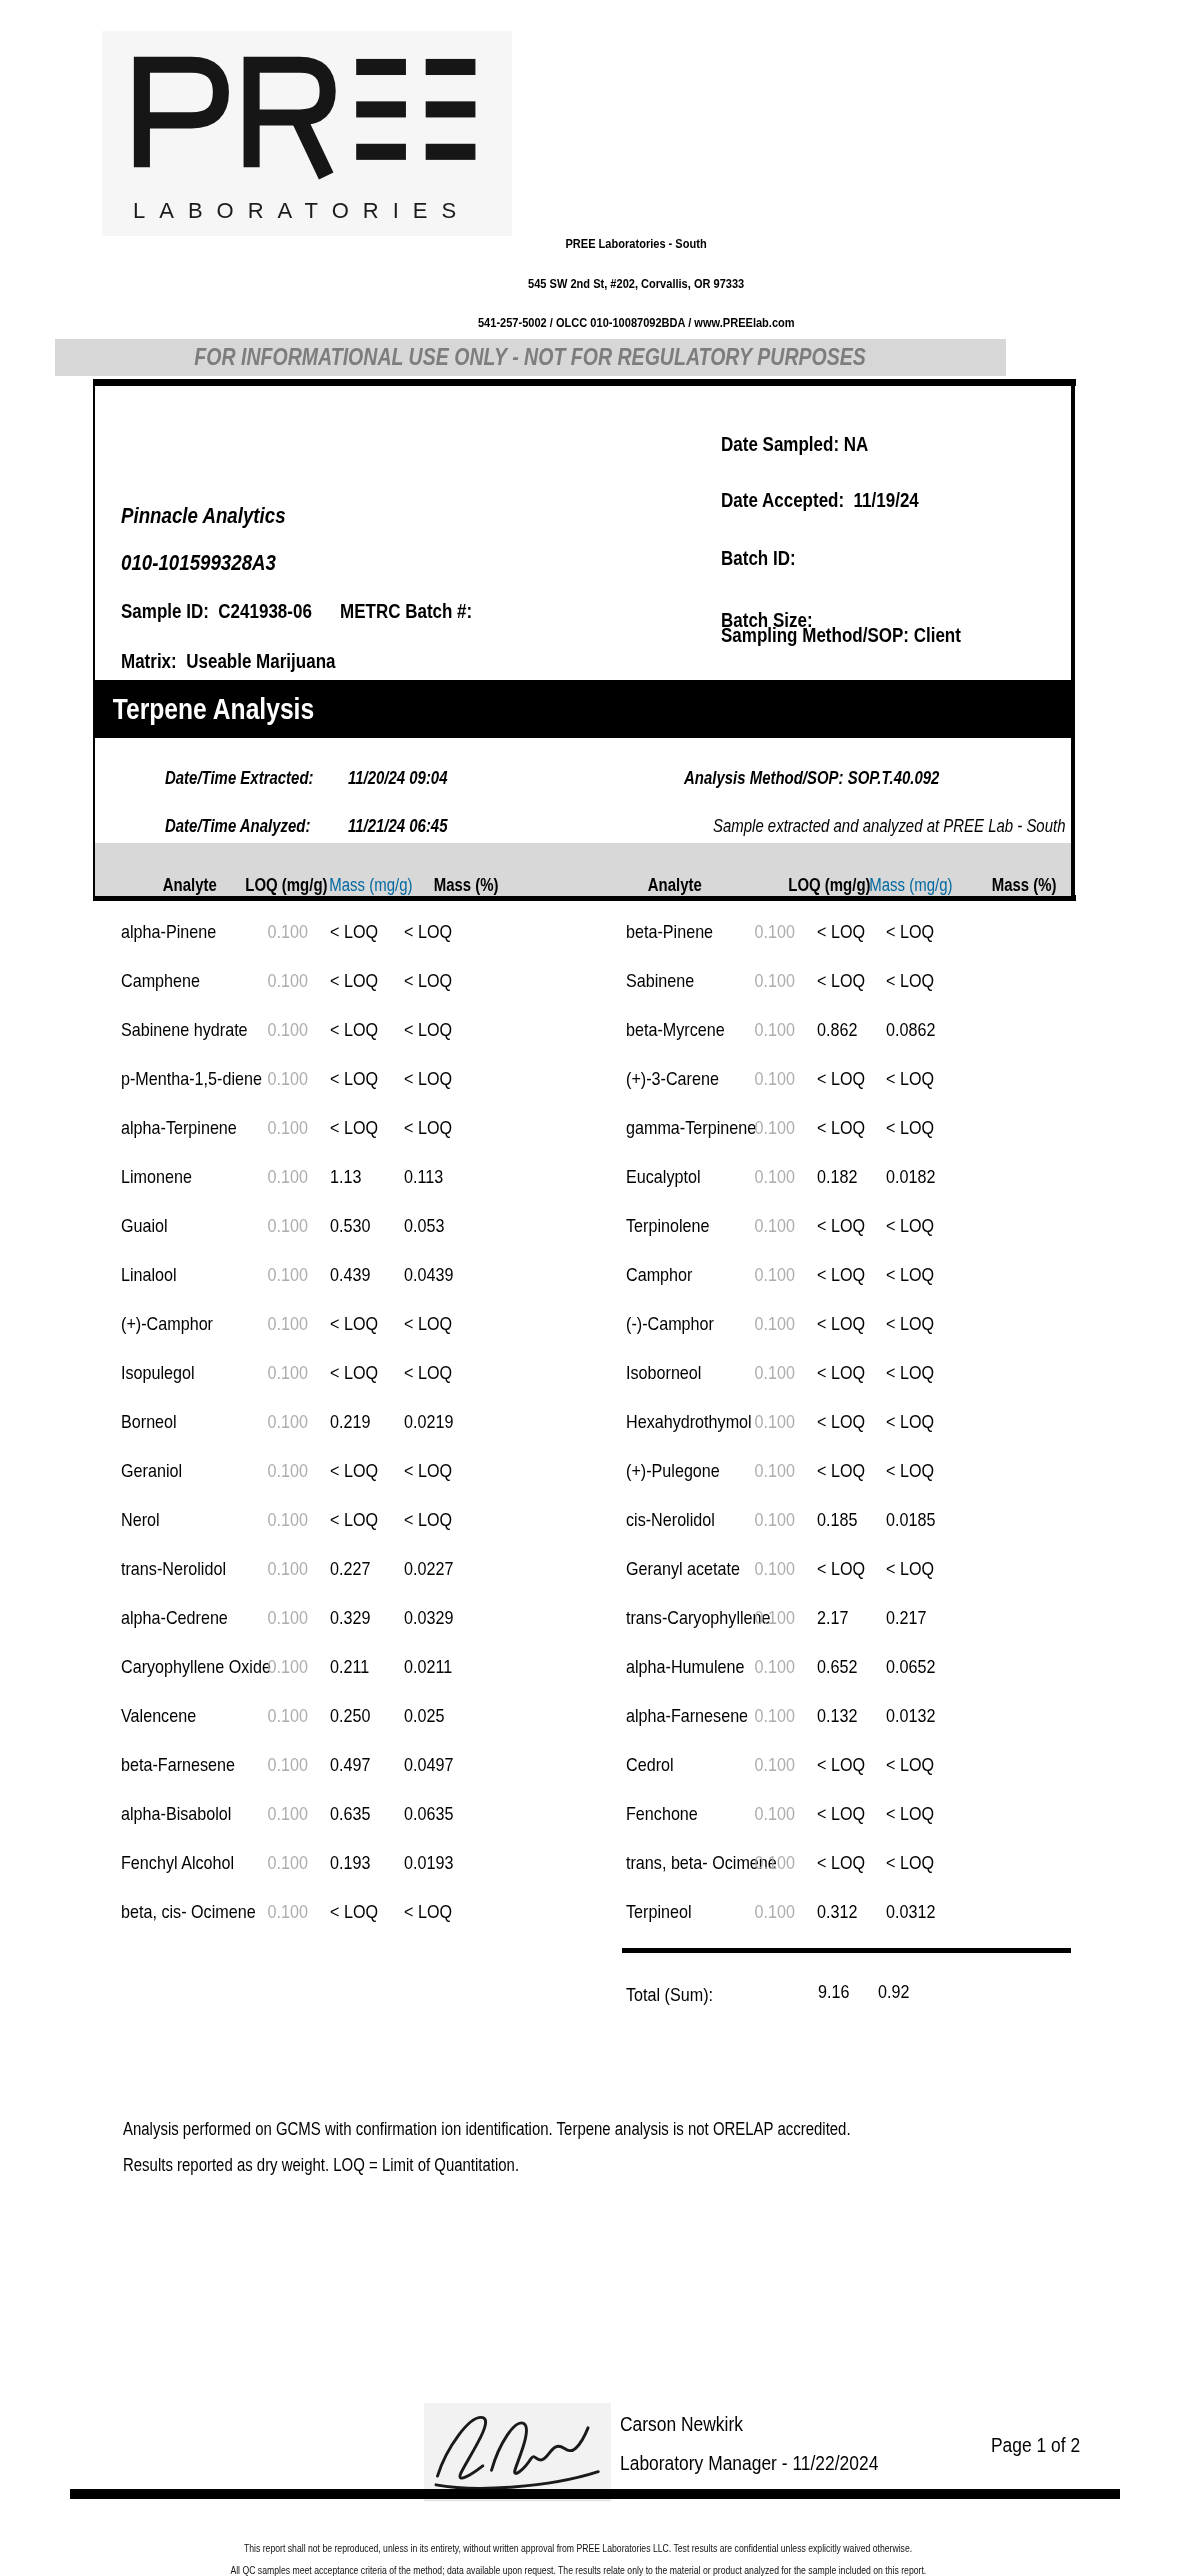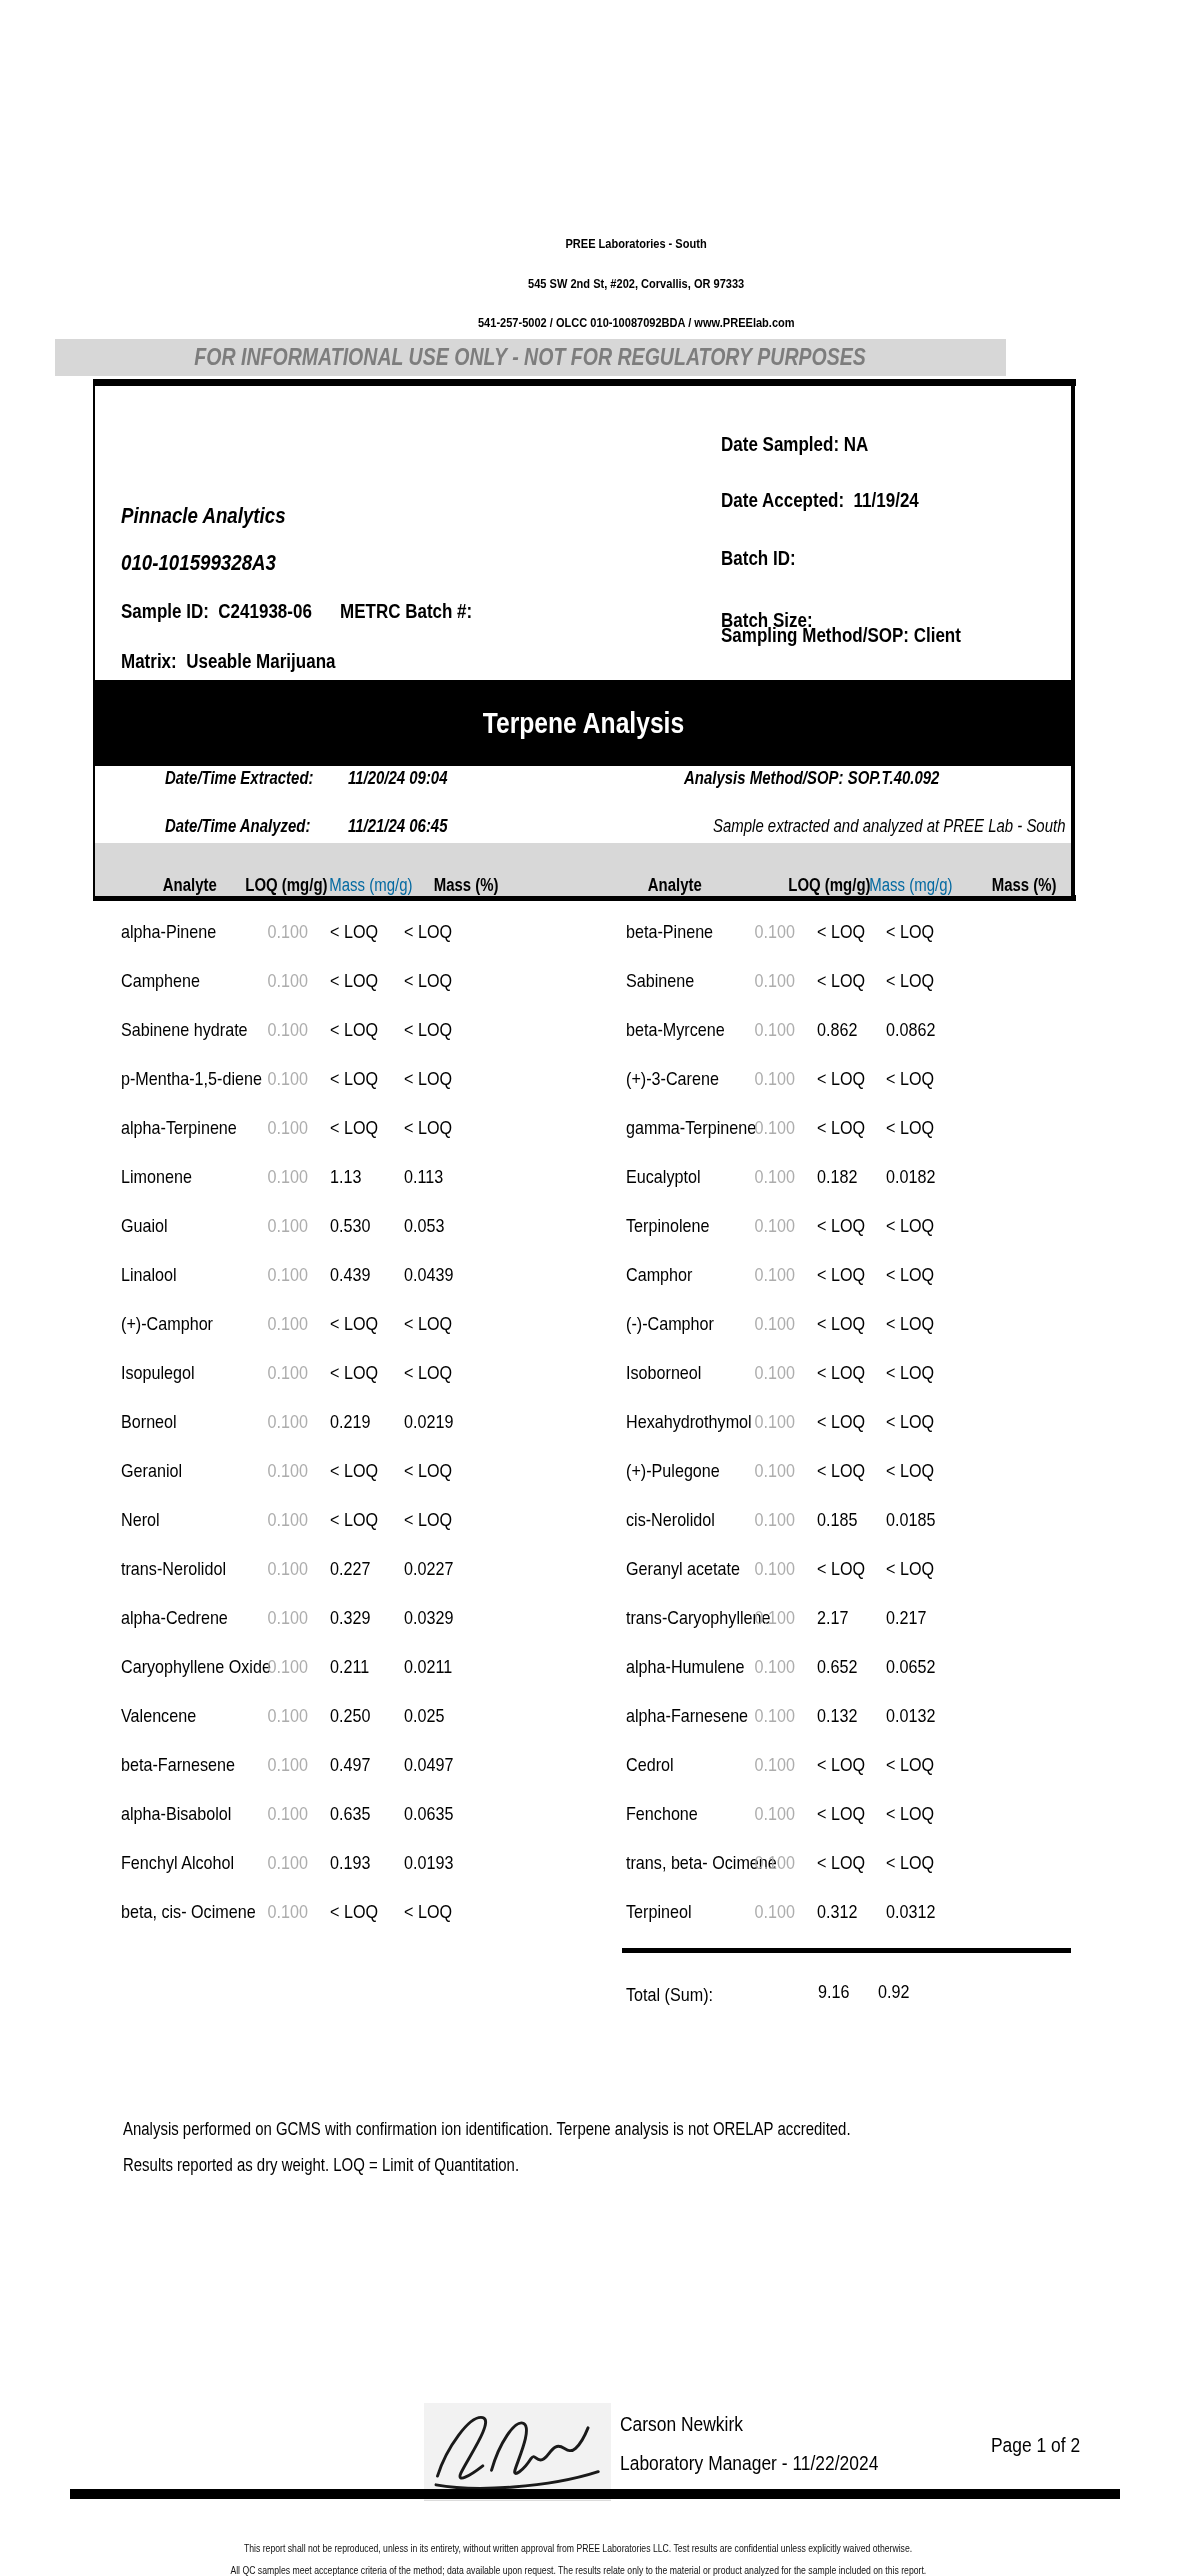--- a/index.html
+++ b/index.html
@@ -23,22 +23,22 @@
   .box-top{left:93px;top:379px;width:983px;height:7.3px;}
   .box-left{left:93px;top:379px;width:2.2px;height:522px;}
   .box-right{left:1071px;top:379px;width:4.4px;height:522px;}
   .box-bottom{left:93px;top:895px;width:983px;height:5.9px;}
 
   .product{left:121px;top:418px;font-size:40px;font-weight:bold;}
   .sub-ital{left:121px;font-size:22px;font-weight:bold;font-style:italic;}
   .kv{font-size:20px;font-weight:bold;}
   .rightcol{left:721px;}
 
-  .tban{left:95px;top:680px;width:976px;height:86px;background:#000;
-        display:flex;align-items:center;justify-content:center;}
+  .tban{left:95px;top:680px;width:976px;height:58px;background:#000;
+        display:flex;align-items:center;}
   .tban span{color:#fff;font-size:29px;font-weight:bold;}
   .ext{font-size:17.6px;font-weight:bold;font-style:italic;}
   .ext-note{font-size:17.6px;font-style:italic;}
 
   .ghead{left:95px;top:843px;width:976px;height:53px;background:#d8d8d8;}
   .hcell{position:absolute;top:0;height:53px;display:flex;align-items:flex-end;justify-content:center;
          font-size:17.6px;}
   .hb{font-weight:bold;} .hg{color:#0369a1;}
 
   
@@ -59,20 +59,34 @@
   .page-num{left:991px;top:2433px;font-size:20.5px;}
 
   .foot-bar{left:70px;top:2489px;width:1050px;height:9.5px;background:#000;}
   .fine{left:0;width:1156px;text-align:center;font-size:10.2px;color:#111;margin-top:39px;}
 </style>
 </head>
 <body>
 
 <div class="page">
 
+  <div class="abs logo-box">
+    <svg class="abs" style="left:31px;top:25px;" width="344" height="128" viewBox="0 0 470 175">
+      <path d="M12,152 V12 H80 Q120,12 120,50 Q120,88 80,88 H12" fill="none" stroke="#161616" stroke-width="22"></path>
+      <path d="M162,152 V12 H228 Q266,12 266,48 Q266,84 228,84 H162" fill="none" stroke="#161616" stroke-width="22"></path>
+      <path d="M226,84 L264,164" stroke="#161616" stroke-width="22" fill="none"></path>
+      <rect x="305" y="4" width="68" height="22" fill="#161616"></rect>
+      <rect x="305" y="62" width="68" height="22" fill="#161616"></rect>
+      <rect x="305" y="120" width="68" height="22" fill="#161616"></rect>
+      <rect x="400" y="4" width="68" height="22" fill="#161616"></rect>
+      <rect x="400" y="62" width="68" height="22" fill="#161616"></rect>
+      <rect x="400" y="120" width="68" height="22" fill="#161616"></rect>
+    </svg>
+    <div class="abs logo-sub" style="left:31px;top:167px;">LABORATORIES</div>
+  </div>
 
 
   <div class="abs addr" style="top:236px;">
     <span class="condc">PREE Laboratories - South</span>
   </div>
   <div class="abs addr" style="top:276px;">
     <span class="condc">545 SW 2nd St, #202, Corvallis, OR 97333</span>
   </div>
   <div class="abs addr" style="top:315px;">
     <span class="condc">541-257-5002 / OLCC 010-10087092BDA / www.PREElab.com</span>

